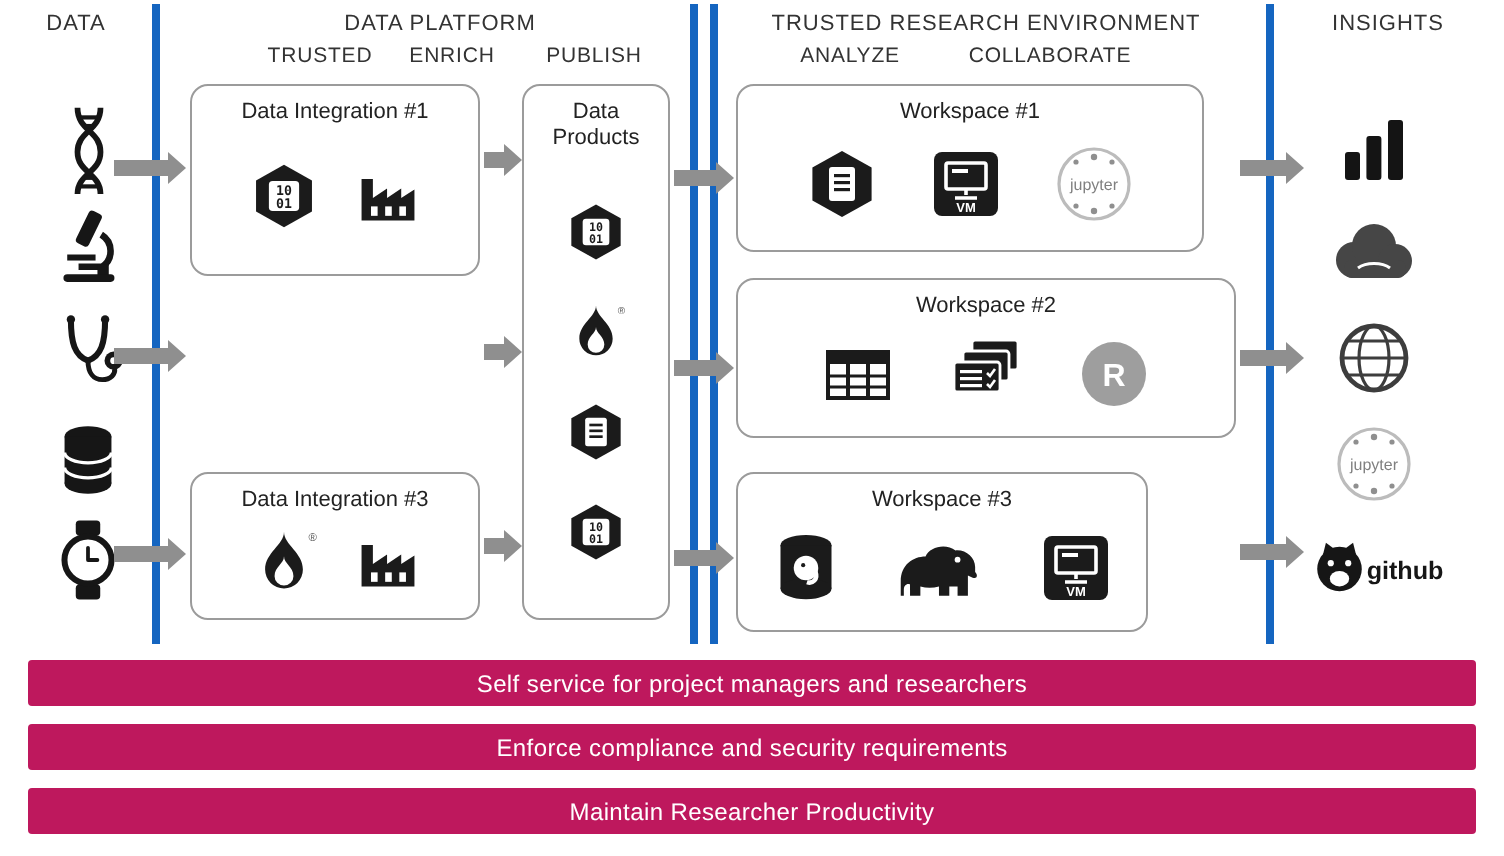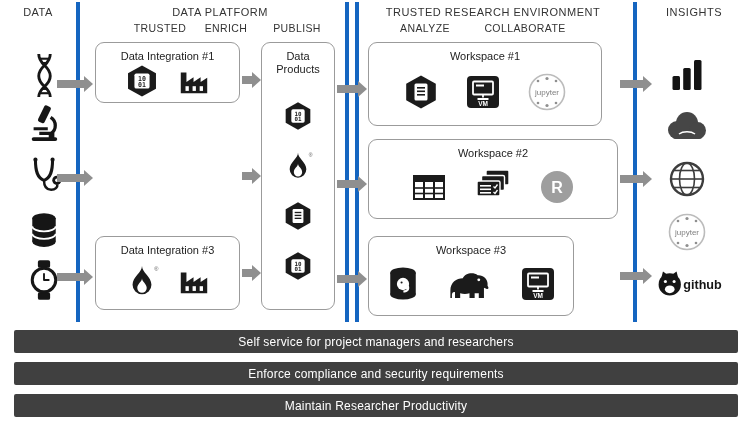--- a/index.html
+++ b/index.html
@@ -10,21 +10,21 @@
   .vline{position:absolute;top:2px;height:320px;width:4px;background:#1565c0;}
   .box{position:absolute;background:#fff;border:1.5px solid #9b9b9b;border-radius:9px;
        display:flex;flex-direction:column;box-sizing:border-box;}
   .box-title{font-size:11px;color:#222;text-align:center;padding:7px 6px 0 6px;line-height:1.2;}
   .icon-row{display:flex;align-items:center;justify-content:center;gap:18px;flex:1;padding-bottom:4px;}
   .icon-row.wide{gap:26px;}
   .icon-col{display:flex;flex-direction:column;align-items:center;justify-content:space-evenly;flex:1;padding:4px 0 8px 0;}
   .arrow{position:absolute;height:8px;background:#8f8f8f;}
   .arrow::after{content:"";position:absolute;right:-9px;top:-4px;width:0;height:0;
                 border-left:9px solid #8f8f8f;border-top:8px solid transparent;border-bottom:8px solid transparent;}
-  .banner{position:absolute;left:14px;width:724px;height:23px;background:#404040;color:#fff;
+  .banner{position:absolute;left:14px;width:724px;height:23px;background:#be185d;color:#fff;
           display:flex;align-items:center;justify-content:center;font-size:12px;letter-spacing:.2px;border-radius:2px;}
   .abs{position:absolute;}
   .ic{display:block;}
 </style>
 </head>
 <body>
 
 <svg width="0" height="0" style="position:absolute" aria-hidden="true">
   <defs>
     <symbol id="sym-dna" viewBox="0 0 30 48">
@@ -201,21 +201,21 @@
   <svg class="abs ic" style="left:25px;top:157px" width="38" height="40">
       <use href="#sym-stethoscope"></use>
     </svg>
   <svg class="abs ic" style="left:29px;top:211px" width="30" height="38">
       <use href="#sym-database"></use>
     </svg>
   <svg class="abs ic" style="left:28px;top:259px" width="32" height="42">
       <use href="#sym-watch"></use>
     </svg>
 
-  <div class="box" style="left:95px;top:42px;width:145px;height:61px">
+  <div class="box" style="left:95px;top:42px;width:145px;height:96px">
     <div class="box-title">Data Integration #1</div>
     <div class="icon-row">
       <svg class="ic" width="34" height="34">
           <use href="#sym-binary-hex"></use>
         </svg>
       <svg class="ic" width="34" height="34">
           <use href="#sym-factory"></use>
         </svg>
     </div>
   </div>

